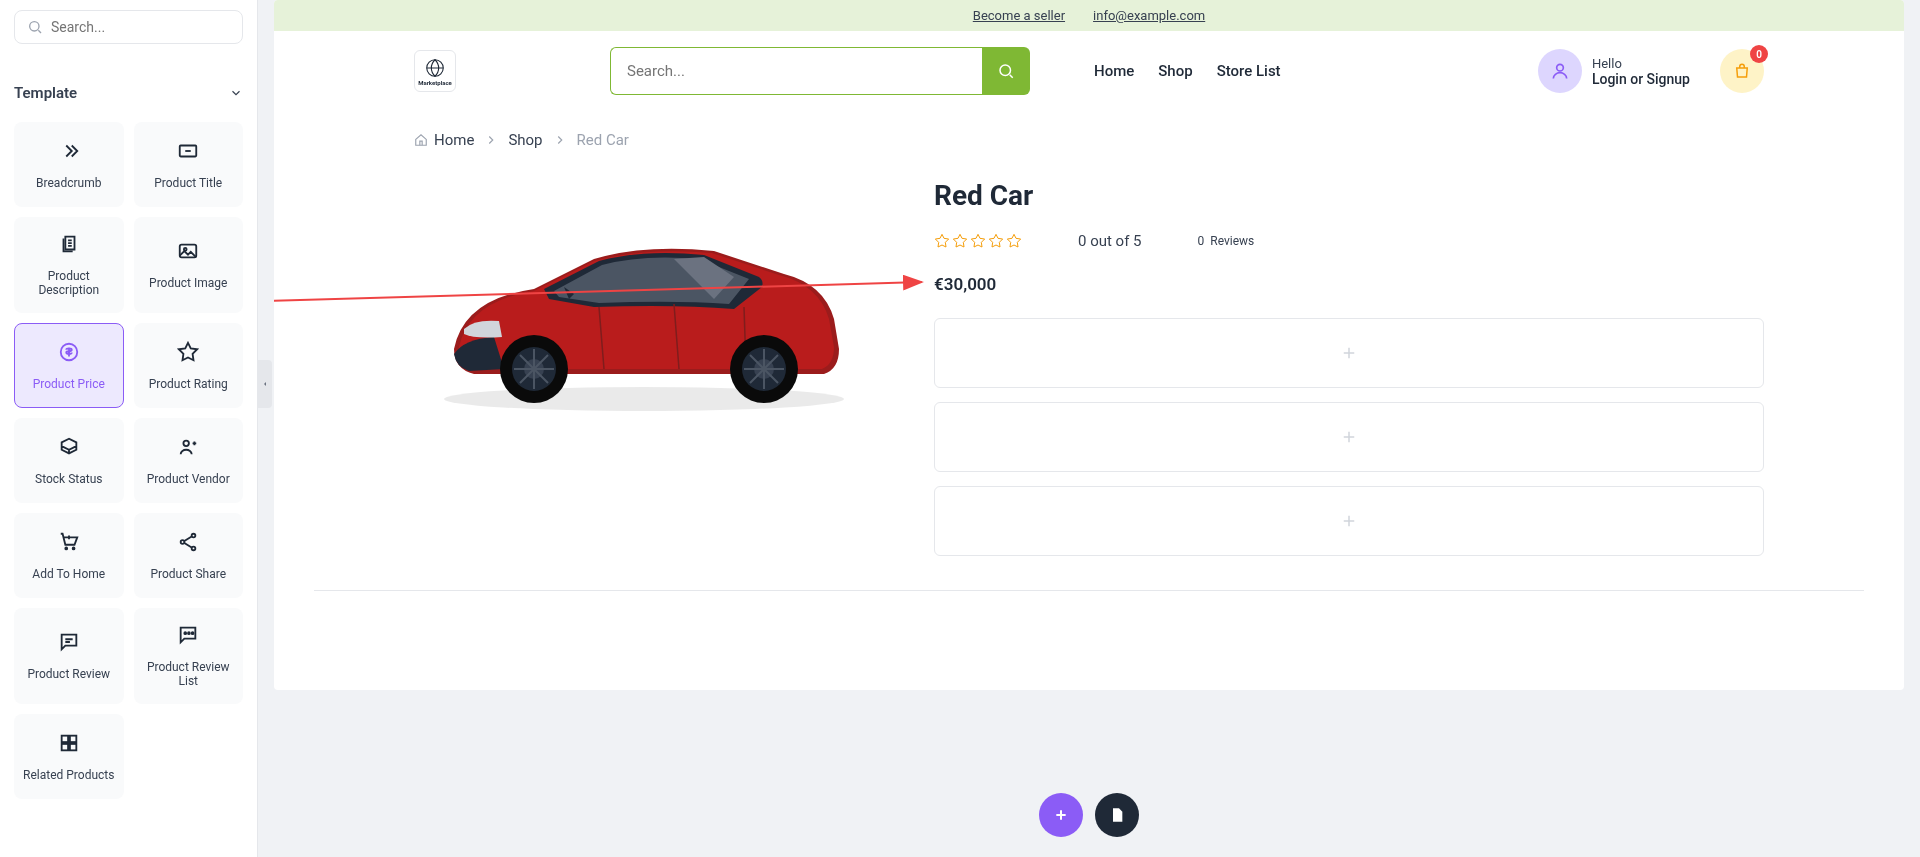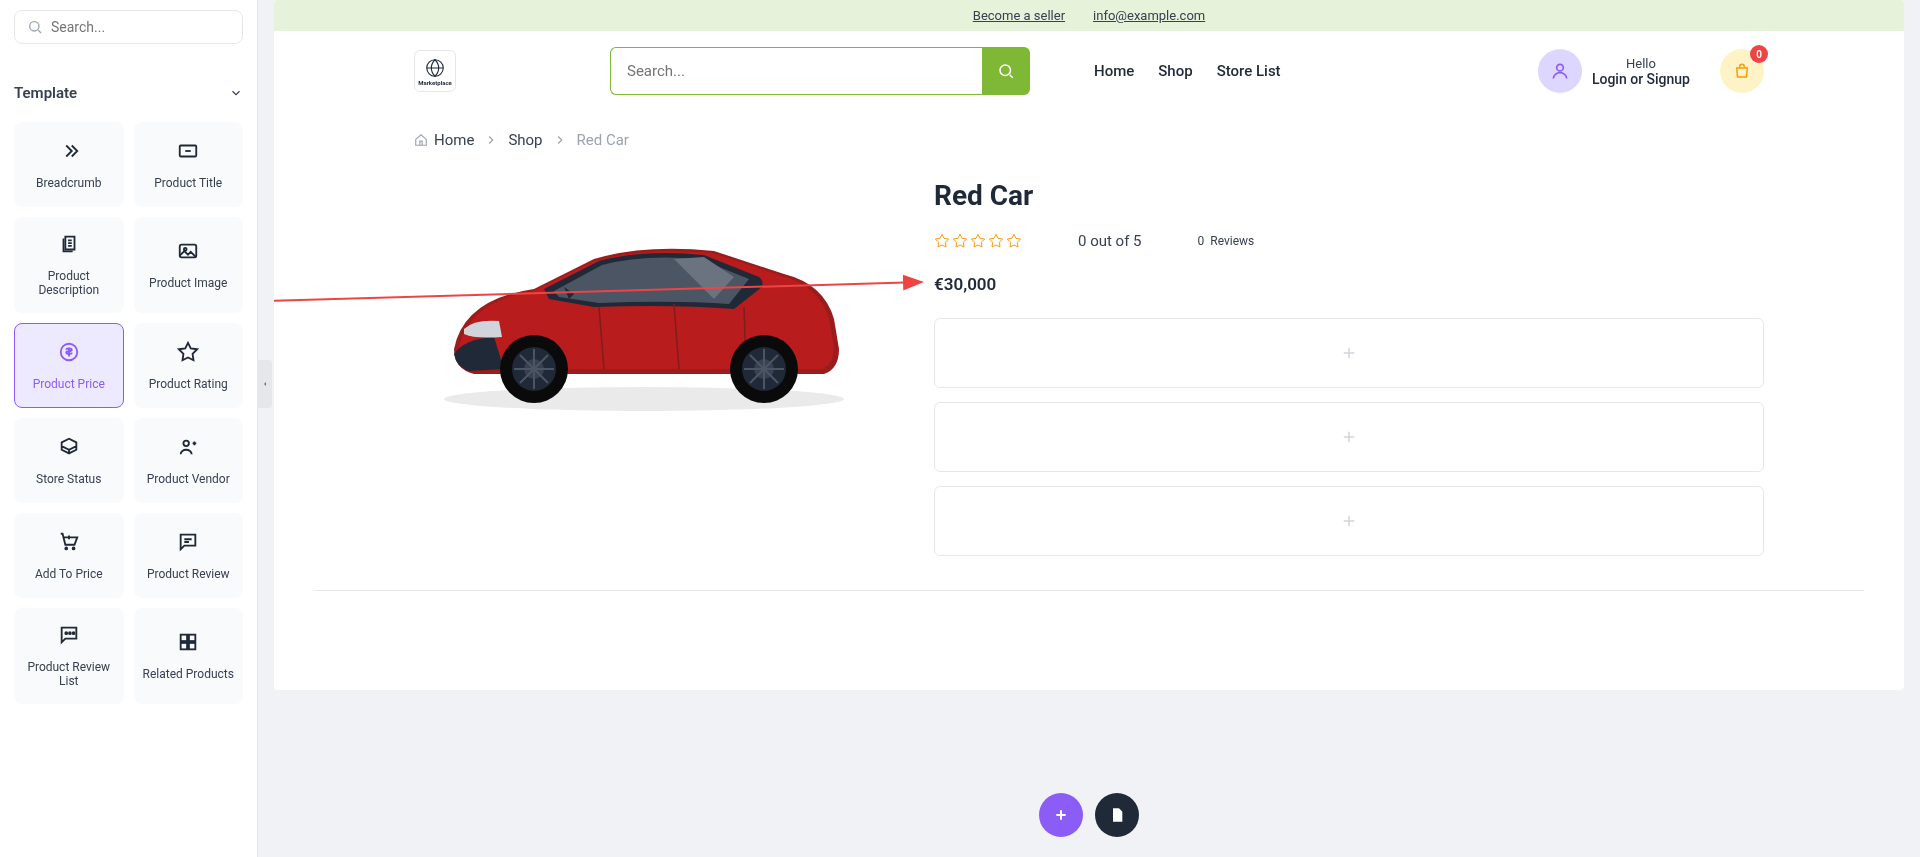--- a/index.html
+++ b/index.html
@@ -42,21 +42,21 @@
     .main-search button{width:48px;background:#7fb834;border:none;border-radius:0 6px 6px 0;display:flex;align-items:center;justify-content:center;cursor:pointer;}
     .main-search button svg{width:18px;height:18px;color:#fff;}
     
     .nav-links{display:flex;gap:24px;margin-left:40px;}
     .nav-links a{text-decoration:none;color:#1f2937;font-size:15px;font-weight:500;}
     
     .user-section{display:flex;align-items:center;gap:10px;margin-left:auto;}
     .avatar{width:44px;height:44px;border-radius:50%;background:#ddd6fe;display:flex;align-items:center;justify-content:center;}
     .avatar svg{width:20px;height:20px;color:#8b5cf6;}
     .user-text{display:flex;flex-direction:column;}
-    .user-text .hello{font-size:13px;color:#374151;text-align:center;}
+    .user-text .hello{font-size:13px;color:#374151;}
     .user-text .login{font-size:14px;color:#1f2937;font-weight:500;}
     
     .cart-btn{width:44px;height:44px;border-radius:50%;background:#fef3c7;display:flex;align-items:center;justify-content:center;position:relative;margin-left:20px;}
     .cart-btn svg{width:18px;height:18px;color:#f59e0b;}
     .cart-badge{position:absolute;top:-4px;right:-4px;width:18px;height:18px;border-radius:50%;background:#ef4444;color:#fff;font-size:10px;display:flex;align-items:center;justify-content:center;font-weight:600;}
     
     
     .breadcrumb{display:flex;align-items:center;gap:10px;padding:20px 140px 10px;}
     .breadcrumb-item{display:flex;align-items:center;gap:6px;font-size:15px;color:#374151;}
     .breadcrumb-item.current{color:#9ca3af;}
@@ -168,38 +168,49 @@
           </svg>
         </div>
       <span>Product Rating</span>
     </div>
     <div class="template-card">
       <div class="card-icon">
           <svg viewBox="0 0 24 24" fill="none" stroke="currentColor" stroke-width="2">
             <path d="M12 3 4 7v4l8 4 8-4V7zM4 11v4l8 4 8-4v-4M12 15v4"></path>
           </svg>
         </div>
-      <span>Store Status</span>
+      <span>Stock Status</span>
     </div>
     <div class="template-card">
       <div class="card-icon">
           <svg viewBox="0 0 24 24" fill="none" stroke="currentColor" stroke-width="2">
             <circle cx="10" cy="8" r="3"></circle>
             <path d="M4 20c0-3 3-5 6-5s6 2 6 5M17 8h4M19 6v4"></path>
           </svg>
         </div>
       <span>Product Vendor</span>
     </div>
     <div class="template-card">
       <div class="card-icon">
           <svg viewBox="0 0 24 24" fill="none" stroke="currentColor" stroke-width="2">
             <path d="M3 3h2l3 12h10l3-8H6M9 20a1 1 0 1 0 0-2 1 1 0 0 0 0 2zM17 20a1 1 0 1 0 0-2 1 1 0 0 0 0 2zM12 5v4M10 7h4"></path>
           </svg>
         </div>
-      <span>Add To Price</span>
+      <span>Add To Home</span>
+    </div>
+    <div class="template-card">
+      <div class="card-icon">
+          <svg viewBox="0 0 24 24" fill="none" stroke="currentColor" stroke-width="2">
+            <circle cx="18" cy="5" r="2"></circle>
+            <circle cx="6" cy="12" r="2"></circle>
+            <circle cx="18" cy="19" r="2"></circle>
+            <path d="m8 11 8-5M8 13l8 5"></path>
+          </svg>
+        </div>
+      <span>Product Share</span>
     </div>
     <div class="template-card">
       <div class="card-icon">
           <svg viewBox="0 0 24 24" fill="none" stroke="currentColor" stroke-width="2">
             <path d="M4 4h16v12H8l-4 4z"></path>
             <path d="M8 9h8M8 12h5"></path>
           </svg>
         </div>
       <span>Product Review</span>
     </div>

